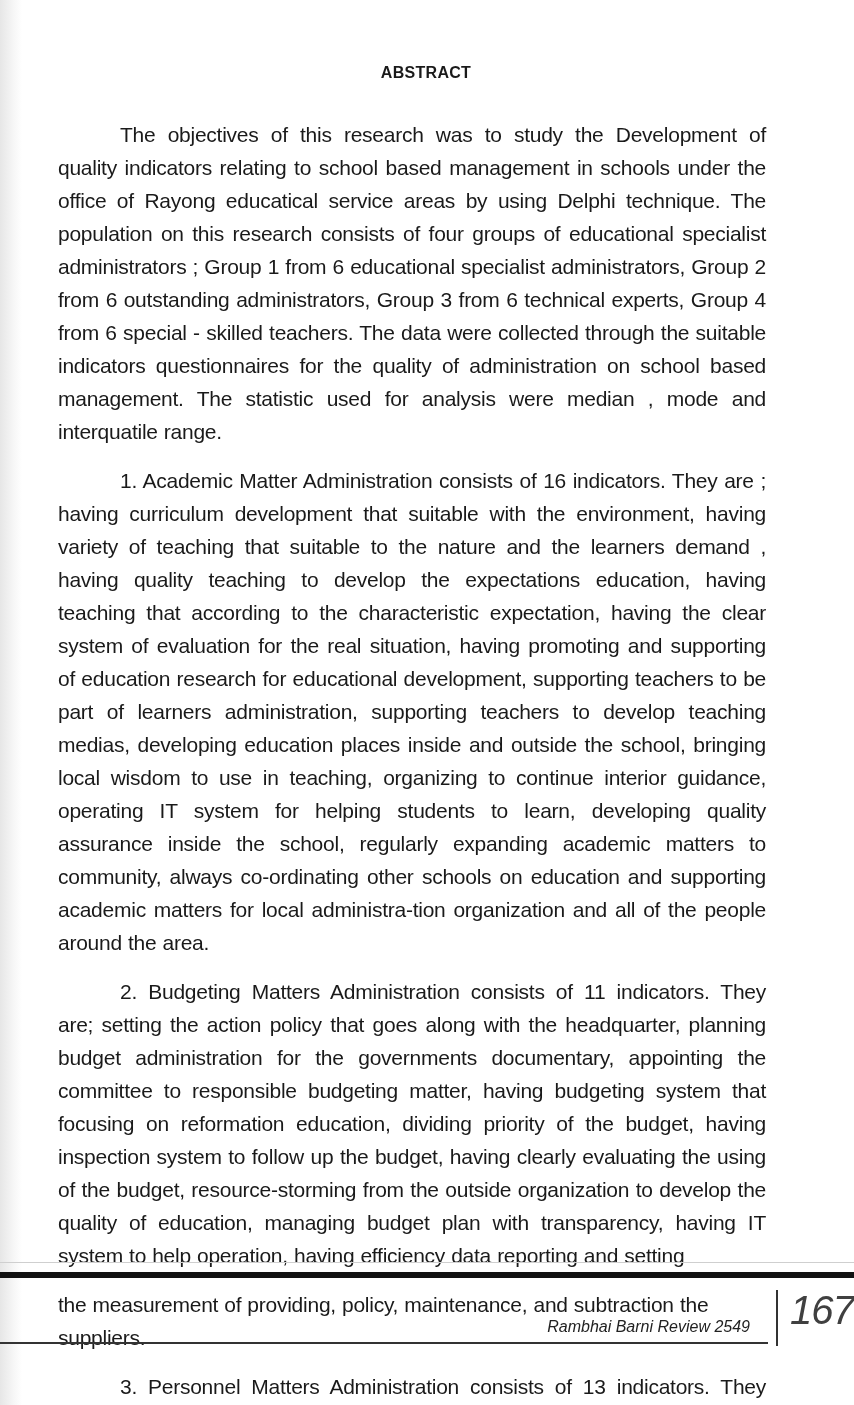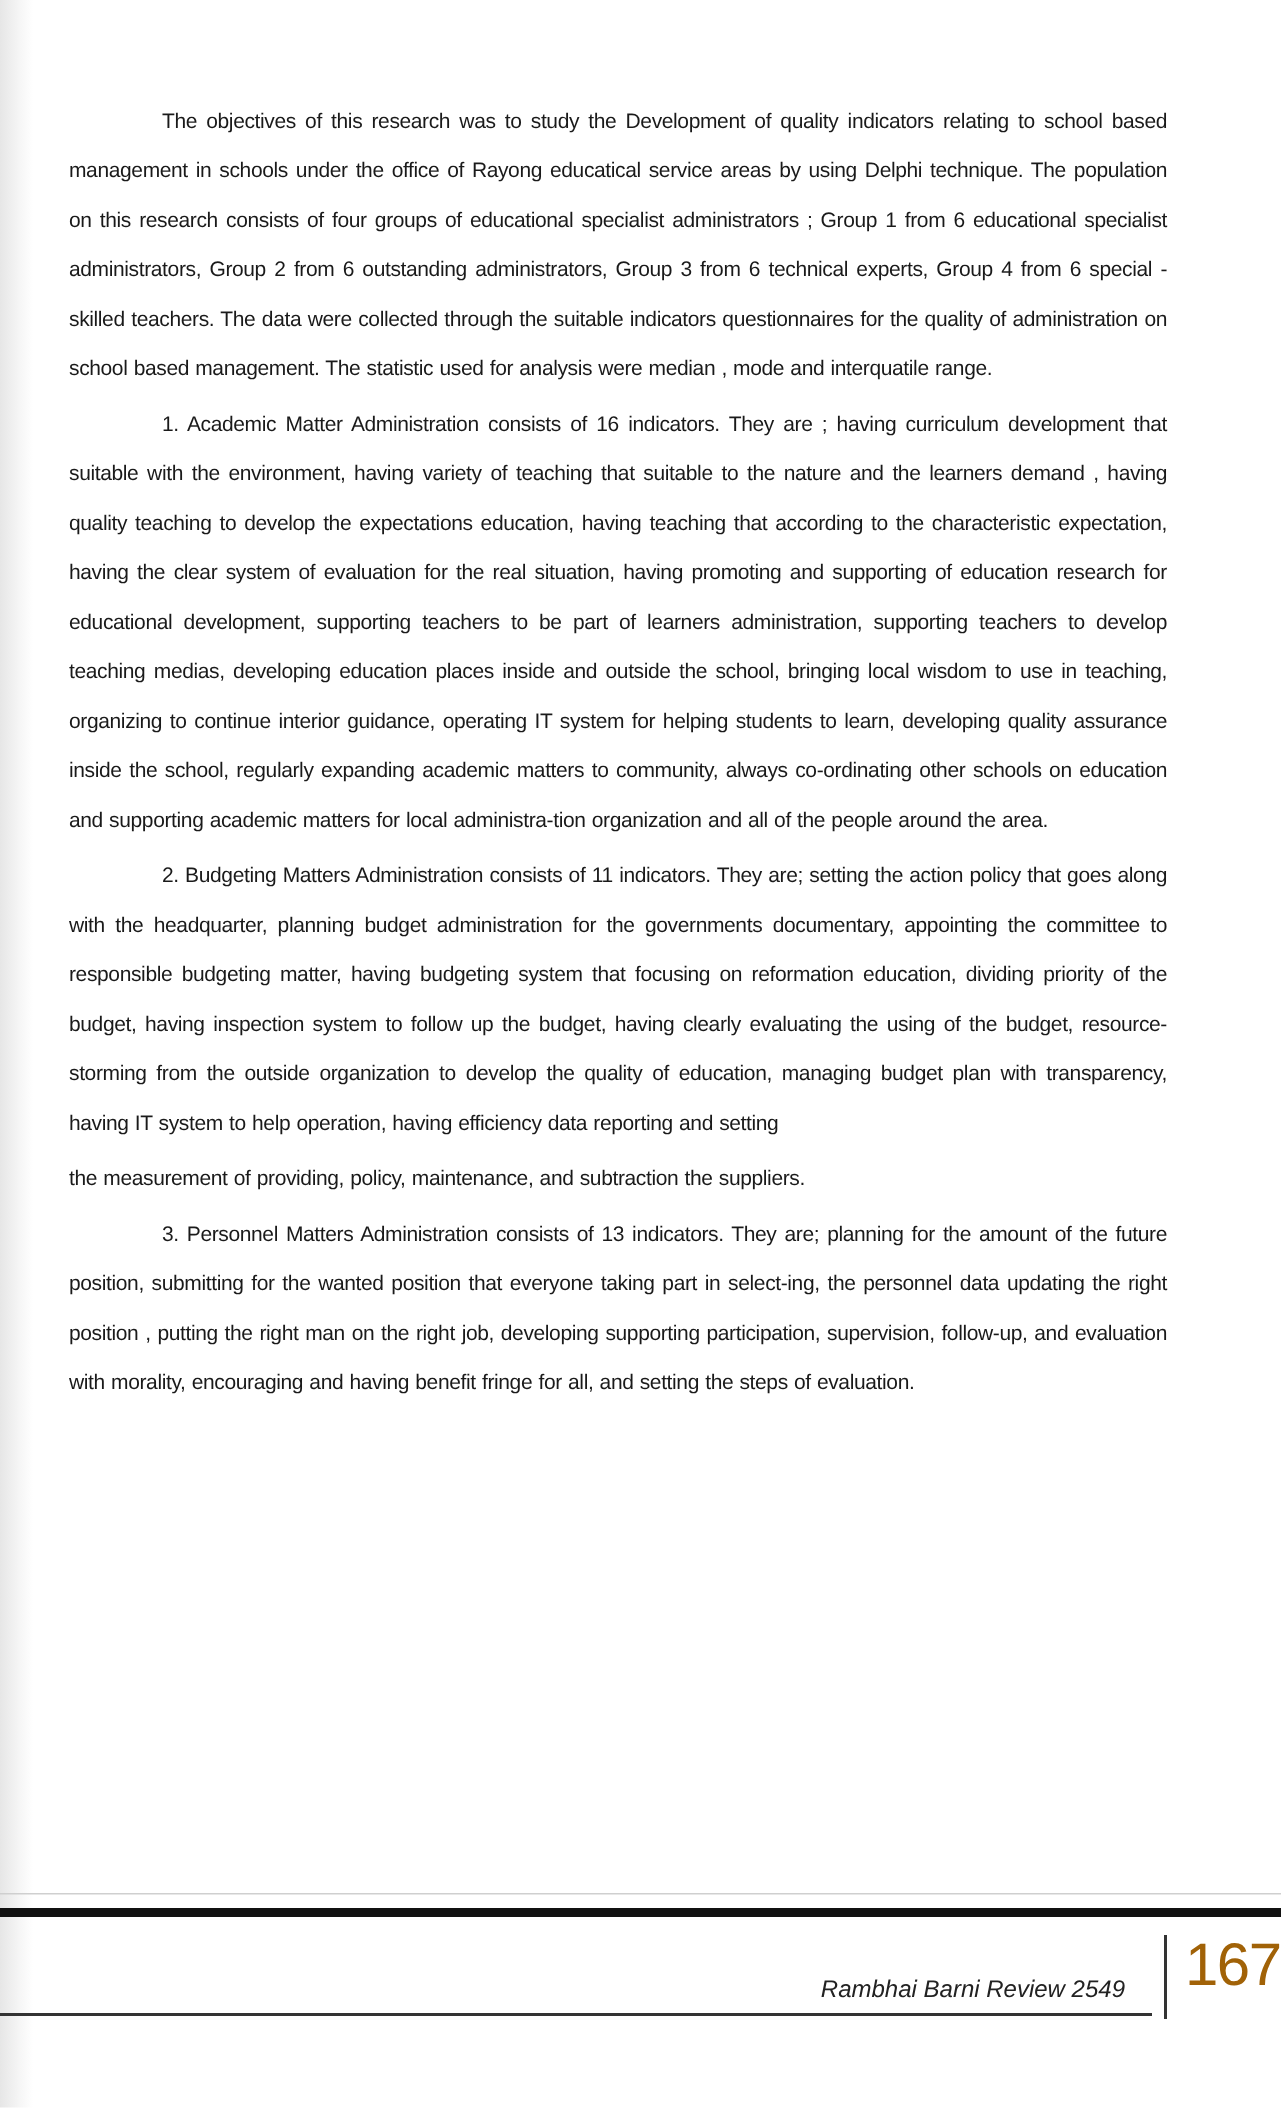--- a/index.html
+++ b/index.html
@@ -29,24 +29,24 @@
     }
     .title {
       text-align: center;
       font-size: 16px;
       font-weight: bold;
       letter-spacing: 0.3px;
       margin: 0 0 36px 0;
       padding-left: 28px;
     }
     .para {
-      font-size: 14px;
+      font-size: 21px;
       line-height: 33px;
       text-align: justify;
-      margin: 4px;
+      margin: 16px;
       font-stretch: condensed;
       letter-spacing: -0.25px;
       word-spacing: 0.5px;
     }
     .para.indent {
       text-indent: 62px;
     }
     .para.abstract-body {
       margin-top: 0;
     }
@@ -92,30 +92,32 @@
       width: 1.5px;
       height: 56px;
       background: #333;
     }
     .page-number {
       position: absolute;
       left: 790px;
       top: 1288px;
       font-size: 40px;
       font-weight: normal;
-      color: #a16207;
+      color: #404040;
       letter-spacing: -1px;
+      font-style: italic;
     }
   </style>
 </head>
 <body>
 
 <div class="left-shade"></div>
 
 <div class="page">
+  <h1 class="title">ABSTRACT</h1>
 
   <p class="para indent abstract-body">The objectives of this research was to study the Development of quality indicators relating to school based management in schools under the office of Rayong educatical service areas by using Delphi technique. The population on this research consists of four groups of educational specialist administrators ; Group 1 from 6 educational specialist administrators, Group 2 from 6 outstanding administrators, Group 3 from 6 technical experts, Group 4 from 6 special - skilled teachers. The data were collected through the suitable indicators questionnaires for the quality of administration on school based management. The statistic used for analysis were median , mode and interquatile range.</p>
   <p class="para indent">1. Academic Matter Administration consists of 16 indicators. They are ; having curriculum development that suitable with the environment, having variety of teaching that suitable to the nature and the learners demand , having quality teaching to develop the expectations education, having teaching that according to the characteristic expectation, having the clear system of evaluation for the real situation, having promoting and supporting of education research for educational development, supporting teachers to be part of learners administration, supporting teachers to develop teaching medias, developing education places inside and outside the school, bringing local wisdom to use in teaching, organizing to continue interior guidance, operating IT system for helping students to learn, developing quality assurance inside the school, regularly expanding academic matters to community, always co-ordinating other schools on education and supporting academic matters for local administra-tion organization and all of the people around the area.</p>
   <p class="para indent">2. Budgeting Matters Administration consists of 11 indicators. They are; setting the action policy that goes along with the headquarter, planning budget administration for the governments documentary, appointing the committee to responsible budgeting matter, having budgeting system that focusing on reformation education, dividing priority of the budget, having inspection system to follow up the budget, having clearly evaluating the using of the budget, resource-storming from the outside organization to develop the quality of education, managing budget plan with transparency, having IT system to help operation, having efficiency data reporting and setting</p>
   <p class="para break-line">the measurement of providing, policy, maintenance, and subtraction the suppliers.</p>
   <p class="para indent">3. Personnel Matters Administration consists of 13 indicators. They are; planning for the amount of the future position, submitting for the wanted position that everyone taking part in select-ing, the personnel data updating the right position , putting the right man on the right job, developing supporting participation, supervision, follow-up, and evaluation with morality, encouraging and having benefit fringe for all, and setting the steps of evaluation.</p>
 </div>
 
 <div class="footer-rule-thin"></div>
 <div class="footer-rule"></div>

